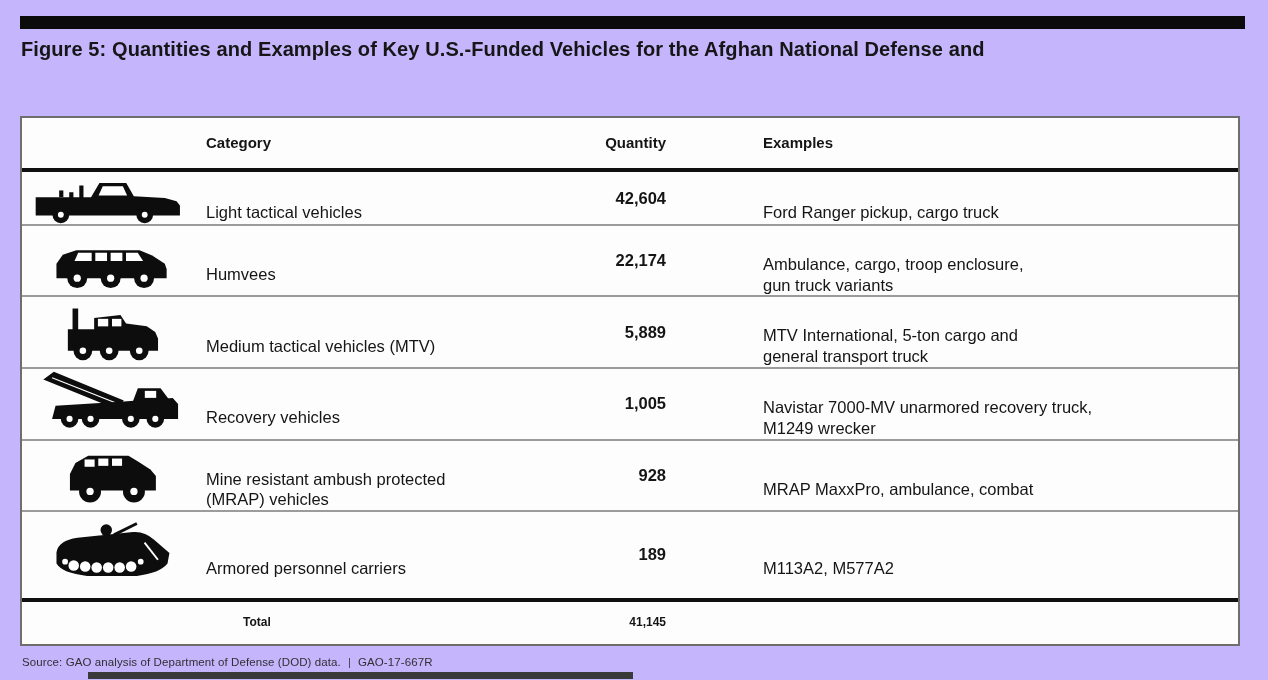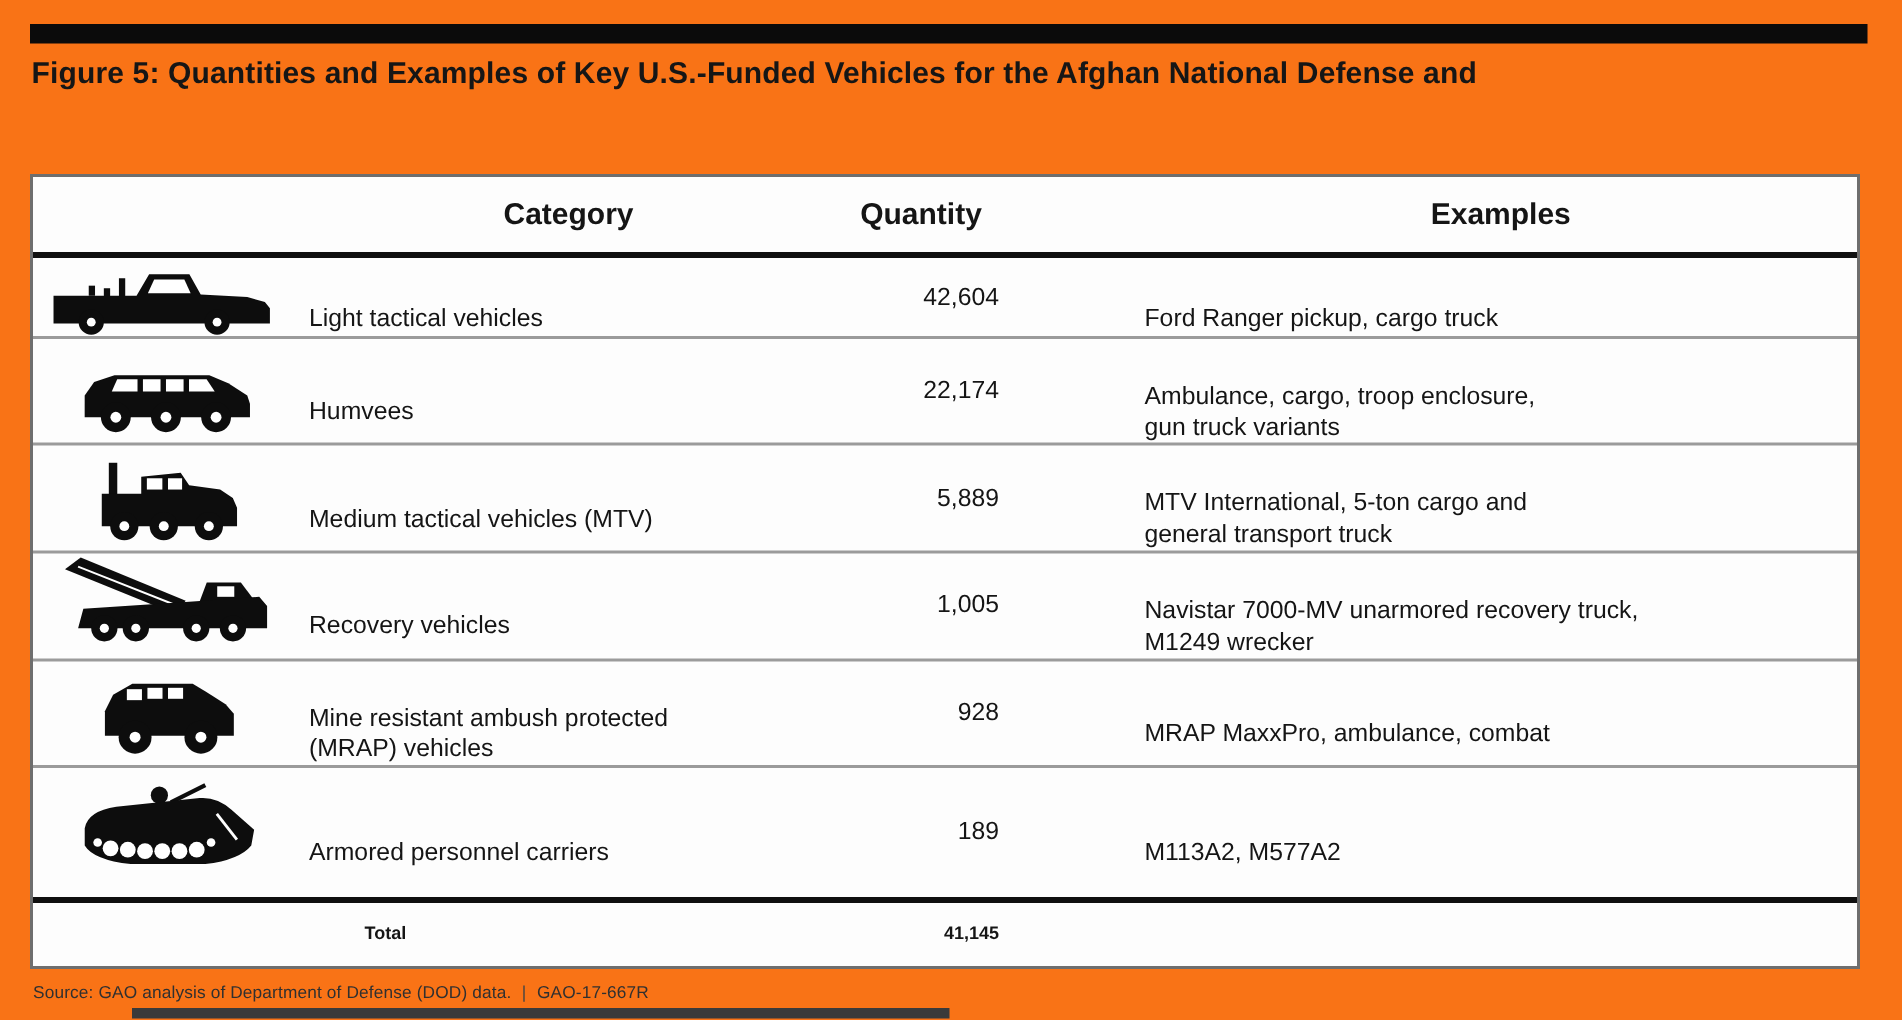--- a/index.html
+++ b/index.html
@@ -2,21 +2,21 @@
 <html><head>
 <meta charset="utf-8">
 <style>
   * { margin:0; padding:0; box-sizing:border-box; }
   html,body { background:#ffffff; }
   body {
     width:1268px; height:680px;
     font-family:"Liberation Sans","DejaVu Sans",sans-serif;
     color:#141414; overflow:hidden; position:relative;
   }
-  .page { position:relative; width:1268px; height:680px; background:#f97316; }
+  .page { position:relative; width:1268px; height:680px; background:#c4b5fd; }
 
   .top-bar {
     position:absolute; left:20px; top:16px; width:1225px; height:13px;
     background:#0b0b0b;
   }
 
   .fig-title {
     position:absolute; left:21px; top:36px; width:1180px;
     font-size:20px; font-weight:bold; line-height:1.32; color:#161616;
     letter-spacing:0.1px;
@@ -29,23 +29,23 @@
   .vrow {
     display:grid;
     grid-template-columns:180px 360px 106px 1fr;
     align-items:center;
   }
   .vrow + .vrow { border-top:2px solid #9b9b9b; }
   .vrow.thick-top { border-top:4px solid #101010; }
 
   .vrow.header-row { min-height:50px; }
   .cell { font-size:16.5px; line-height:1.25; color:#151515; }
-  .cell.head { font-weight:bold; font-size:20px;text-align:center; }
+  .cell.head { font-weight:bold; font-size:15px; }
   .cat-cell { padding-left:4px; padding-right:10px; }
-  .qty-cell { text-align:right; padding-right:2px; }
+  .qty-cell { text-align:right; padding-right:2px;font-weight:bold; }
   .ex-cell  { padding-left:95px; }
   .multiline { white-space:pre-line;margin-top:28px; }
 
   .icon-cell { display:flex; justify-content:center; align-items:center; }
   .icon-cell svg { display:block; }
   .vehicle-icon { fill:#0d0d0d; }
 
   .total-row .cell { font-weight:bold; font-size:12px;margin-left:37px; }
 
   .source-line {

